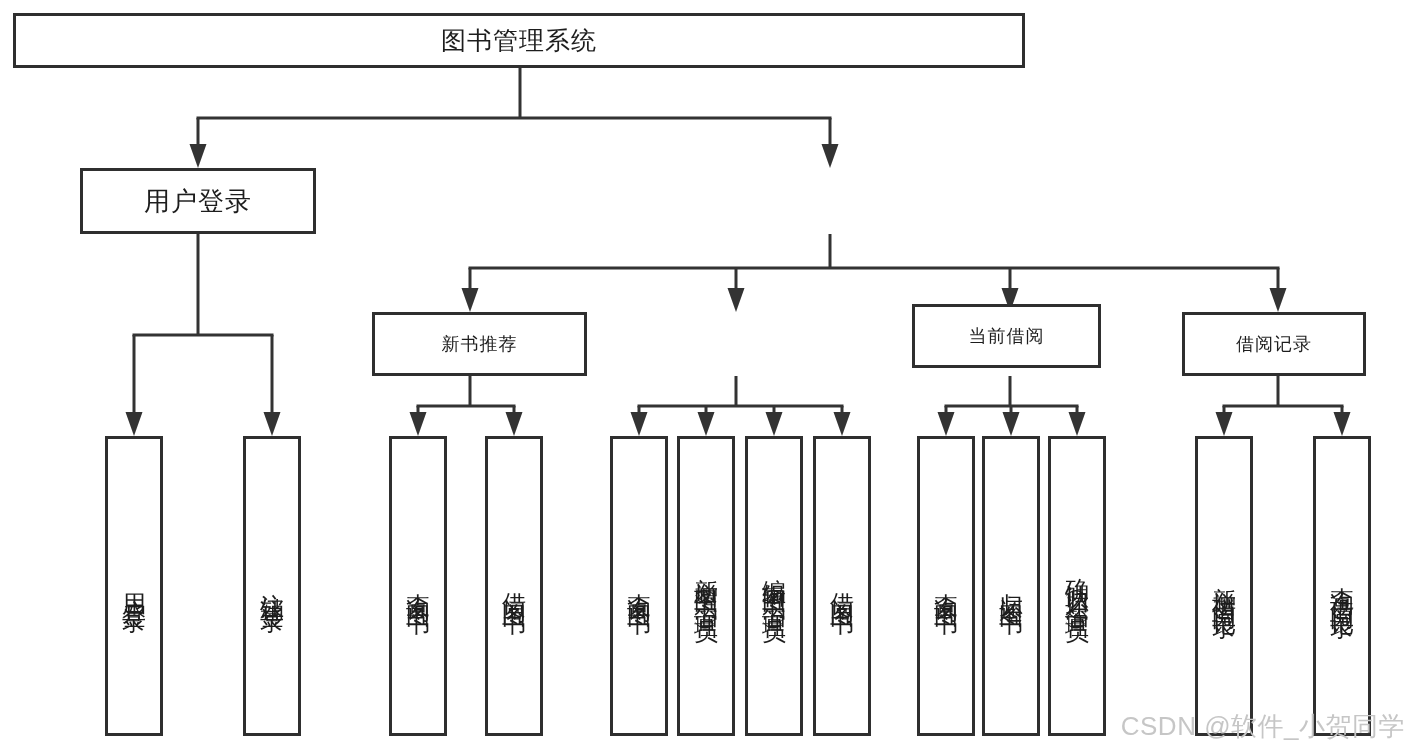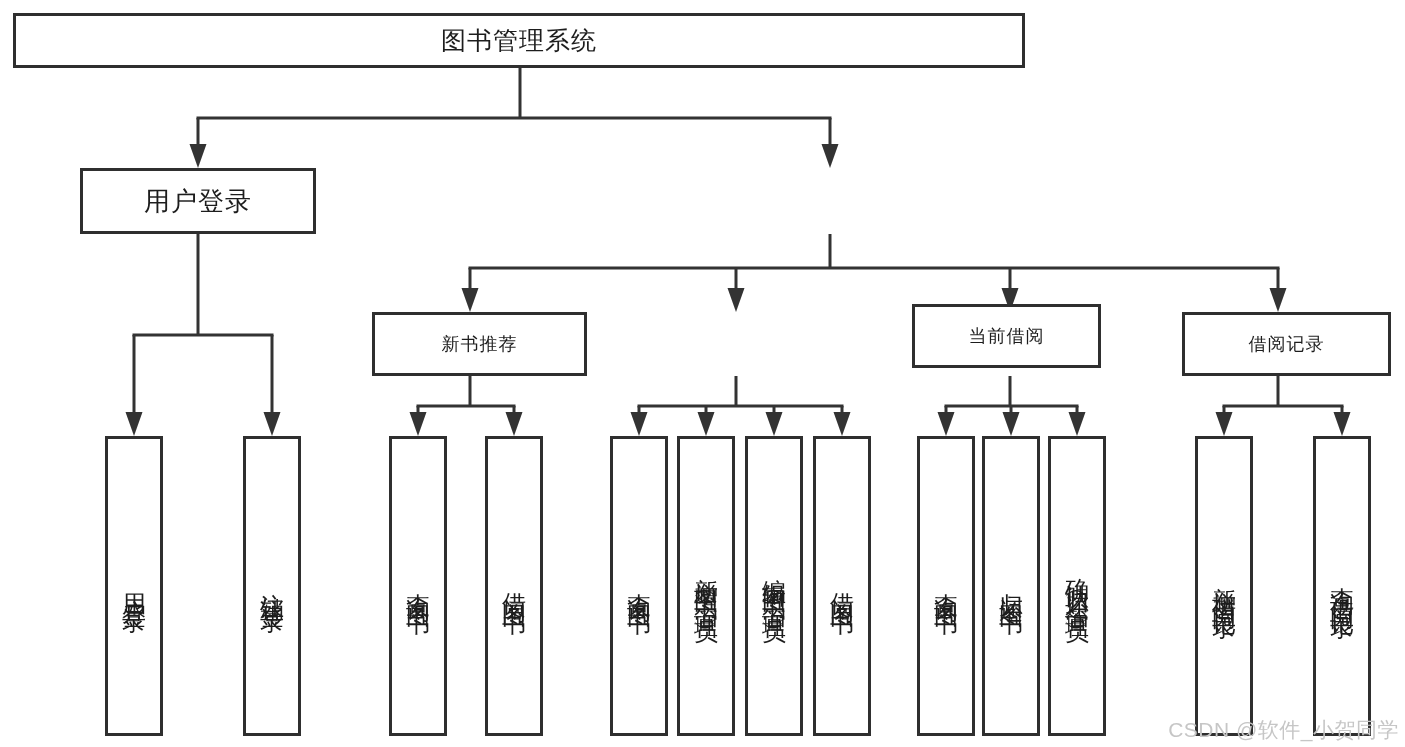--- a/index.html
+++ b/index.html
@@ -39,23 +39,23 @@
   .node.lvl3  { font-size: 18px; letter-spacing: 1px; margin-left: 10px; }
   .node.leaf {
     writing-mode: vertical-rl;
     text-orientation: mixed;
     font-size: 24px;
     letter-spacing: 6px;
     line-height: 1;
   }
   .watermark {
     position: absolute;
-    right: 6px;
+    right: 0;
     bottom: 3px;
-    font-size: 21px;
+    font-size: 26px;
     color: var(--wm, #c6c6c6);
     letter-spacing: 0.5px;
     white-space: nowrap;
   }
   svg line { stroke: var(--line, #333333); stroke-width: 3; }
   svg polygon { fill: var(--line, #333333); }
 </style>
 </head>
 <body>
 
@@ -122,21 +122,21 @@
     <line x1="1342" y1="406" x2="1342" y2="416"></line>
       <polygon points="1333.5,412 1350.5,412 1342,436"></polygon>
   </svg>
 
   <div class="node root" style="left:13px; top:13px; width:1012px; height:55px;">图书管理系统</div>
 
   <div class="node lvl2" style="left:80px; top:168px; width:236px; height:66px;">用户登录</div>
 
   <div class="node lvl3" style="left:362px; top:312px; width:215px; height:64px;">新书推荐</div>
   <div class="node lvl3" style="left:902px; top:304px; width:189px; height:64px;">当前借阅</div>
-  <div class="node lvl3" style="left:1172px; top:312px; width:209px; height:64px;">借阅记录</div>
+  <div class="node lvl3" style="left:1172px; top:312px; width:184px; height:64px;">借阅记录</div>
 
   <div class="node leaf" style="left:105px; top:436px; width:58px; height:300px;">用户登录</div>
   <div class="node leaf" style="left:243px; top:436px; width:58px; height:300px;">注销登录</div>
 
   <div class="node leaf" style="left:389px; top:436px; width:58px; height:300px;">查询图书</div>
   <div class="node leaf" style="left:485px; top:436px; width:58px; height:300px;">借阅图书</div>
 
   <div class="node leaf" style="left:610px; top:436px; width:58px; height:300px;">查询图书</div>
   <div class="node leaf" style="left:677px; top:436px; width:58px; height:300px;">新增图书（管理员）</div>
   <div class="node leaf" style="left:745px; top:436px; width:58px; height:300px;">编辑图书（管理员）</div>

